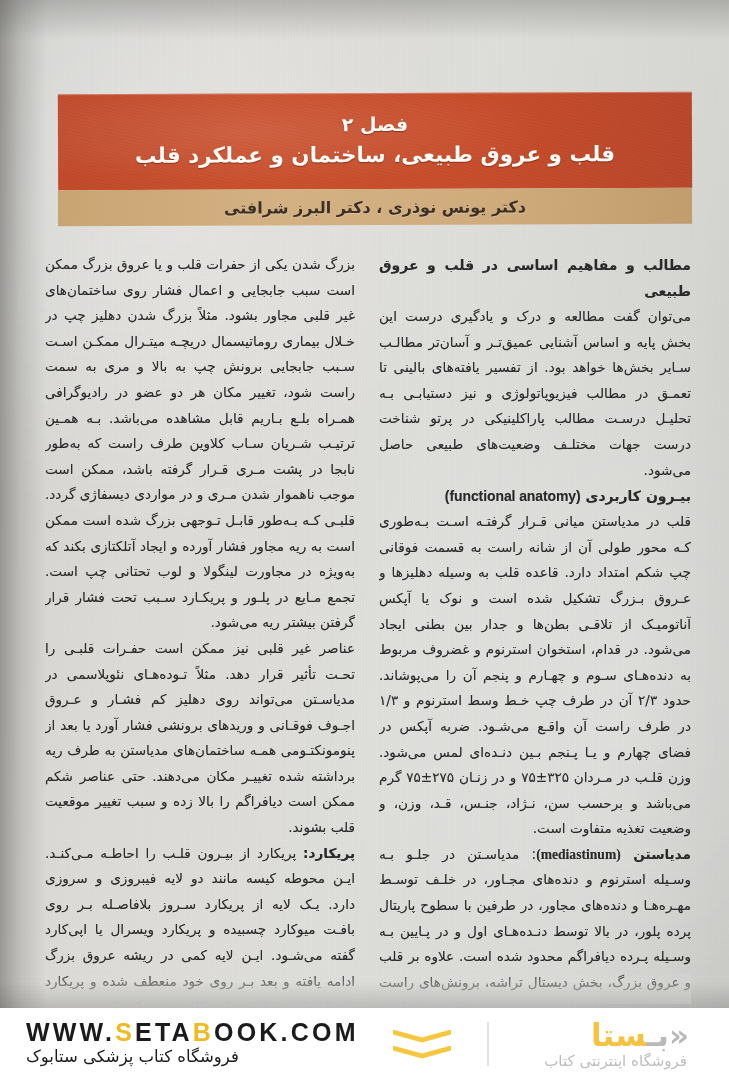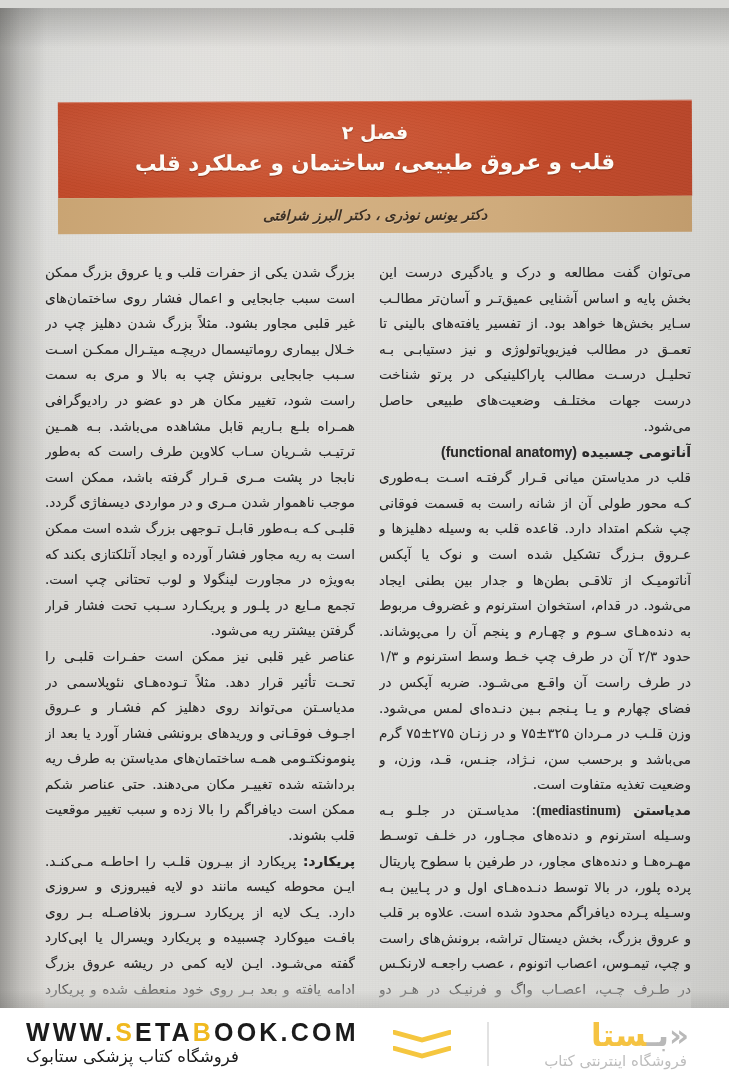--- a/index.html
+++ b/index.html
@@ -6,21 +6,21 @@
   html,body{margin:0;padding:0;}
   body{
     width:729px;height:1080px;overflow:hidden;
     background:#d9d9d6;
     font-family:"DejaVu Sans","Liberation Sans",sans-serif;
     position:relative;
   }
 
   
   #page-scan{
-    position:absolute;left:0;top:8px;width:729px;height:1008px;
+    position:absolute;left:0;top:0;width:729px;height:1008px;
     background:
       radial-gradient(ellipse 60% 50% at 20% 18%, rgba(255,255,255,.30), rgba(255,255,255,0) 70%),
       radial-gradient(ellipse 55% 60% at 85% 72%, rgba(255,255,255,.22), rgba(255,255,255,0) 72%),
       linear-gradient(100deg,#c9c9c6 0%,#d4d4d1 8%,#dddbd7 26%,#dededb 55%,#d6d6d3 82%,#c6c6c3 100%);
     overflow:hidden;
   }
   
   #grain{
     position:absolute;inset:0;pointer-events:none;opacity:.30;
     background-image:
@@ -65,23 +65,22 @@
     letter-spacing:.2px;text-shadow:0 1px 1px rgba(90,25,10,.55);
     position:relative;z-index:2;white-space:nowrap;
   }
   #authors-band{
     position:absolute;left:58px;top:189px;width:634px;height:36px;
     background:linear-gradient(95deg,#c9a473 0%,#d4b183 35%,#cfab7c 70%,#c19c6d 100%);
     display:flex;align-items:center;justify-content:center;
     transform:rotate(-0.22deg);
   }
   #authors-band .authors{
-    color:#3c2f23;font-weight:bold;font-size:14px;letter-spacing:.2px;
+    color:#3c2f23;font-weight:bold;font-size:16px;letter-spacing:.2px;
     text-shadow:0 1px 0 rgba(255,255,255,.25);
-    font-style:italic;
   }
 
   
   #columns{
     position:absolute;top:252px;left:0;width:729px;height:752px;
   }
   .column{
     position:absolute;top:0;height:752px;overflow:hidden;
     color:#262524;
     font-size:13.6px;line-height:25.6px;
@@ -172,25 +171,26 @@
   </div>
 
   <div id="authors-band">
     <span class="authors">دکتر یونس نوذری ، دکتر البرز شرافتی</span>
   </div>
 
   <div id="columns">
 
     <div class="column" id="col-right">
 
+      <div class="head">مطالب و مفاهیم اساسی در قلب و عروق طبیعی</div>
 
       <p class="para">می‌توان گفت مطالعه و درک و یادگیری درست این بخش پایه و اساس آشنایی عمیق‌تـر و آسان‌تر مطالـب سـایر بخش‌ها خواهد بود. از تفسیر یافته‌های بالینی تا تعمـق در مطالب فیزیوپاتولوژی و نیز دستیابـی بـه تحلیـل درسـت مطالب پاراکلینیکی در پرتو شناخت درست جهات مختلـف وضعیت‌های طبیعی حاصل می‌شود.</p>
 
       <div class="head">
-        <span>آناتومی چسبیده</span>
+        <span>بیـرون کاربردی</span>
         <span class="lat">(functional anatomy)</span>
       </div>
 
       <p class="para">قلب در مدیاستن میانی قـرار گرفتـه اسـت بـه‌طوری کـه محور طولی آن از شانه راست به قسمت فوقانی چپ شکم امتداد دارد. قاعده قلب به وسیله دهلیزها و عـروق بـزرگ تشکیل شده است و نوک یا آپکس آناتومیـک از تلاقـی بطن‌ها و جدار بین بطنی ایجاد می‌شود. در قدام، استخوان استرنوم و غضروف مربوط به دنده‌هـای سـوم و چهـارم و پنجم آن را می‌پوشاند. حدود ۲/۳ آن در طرف چپ خـط وسط استرنوم و ۱/۳ در طرف راست آن واقـع می‌شـود. ضربه آپکس در فضای چهارم و یـا پـنجم بـین دنـده‌ای لمس می‌شود. وزن قلـب در مـردان ۳۲۵±۷۵ و در زنـان ۲۷۵±۷۵ گرم می‌باشد و برحسب سن، نـژاد، جنـس، قـد، وزن، و وضعیت تغذیه متفاوت است.</p>
 
       <p class="para"><span class="run-in"><span>مدیاستن</span> <span class="lat">(mediastinum)</span></span><span>: مدیاسـتن در جلـو بـه وسـیله استرنوم و دنده‌های مجـاور، در خلـف توسـط مهـره‌هـا و دنده‌های مجاور، در طرفین با سطوح پاریتال پرده پلور، در بالا توسط دنـده‌هـای اول و در پـایین بـه وسـیله پـرده دیافراگم محدود شده است. علاوه بر قلب و عروق بزرگ، بخش دیستال تراشه، برونش‌های راست و چپ، تیمـوس، اعصاب اتونوم ، عصب راجعـه لارنکـس در طـرف چـپ، اعصـاب واگ و فرنیـک در هـر دو طـرف، شـریان‌هـای برونشیال و ازوفاژیال و وریـدهای برونشـیال، آزیگـوس و همـی آزیگـوس، غـدد لنفـاوی قلبـی و ریـوی و کانـال</span></p>
 
       <div class="fade-bottom"></div>
     </div>
 

